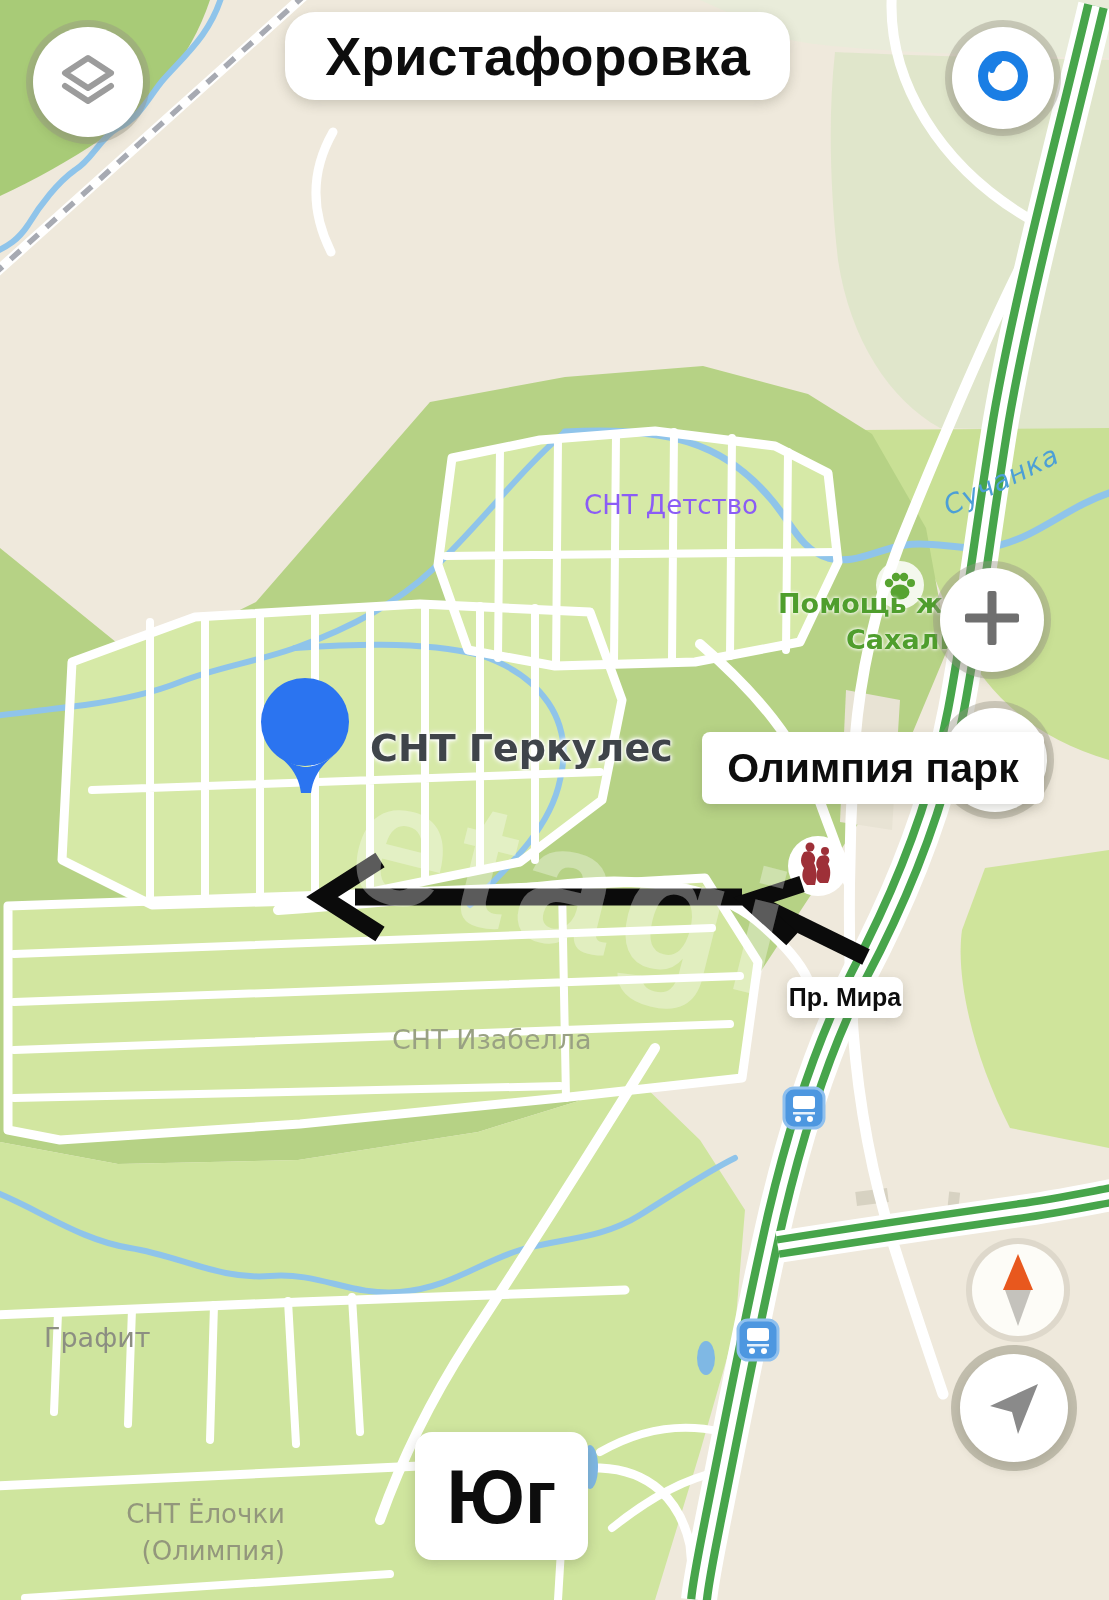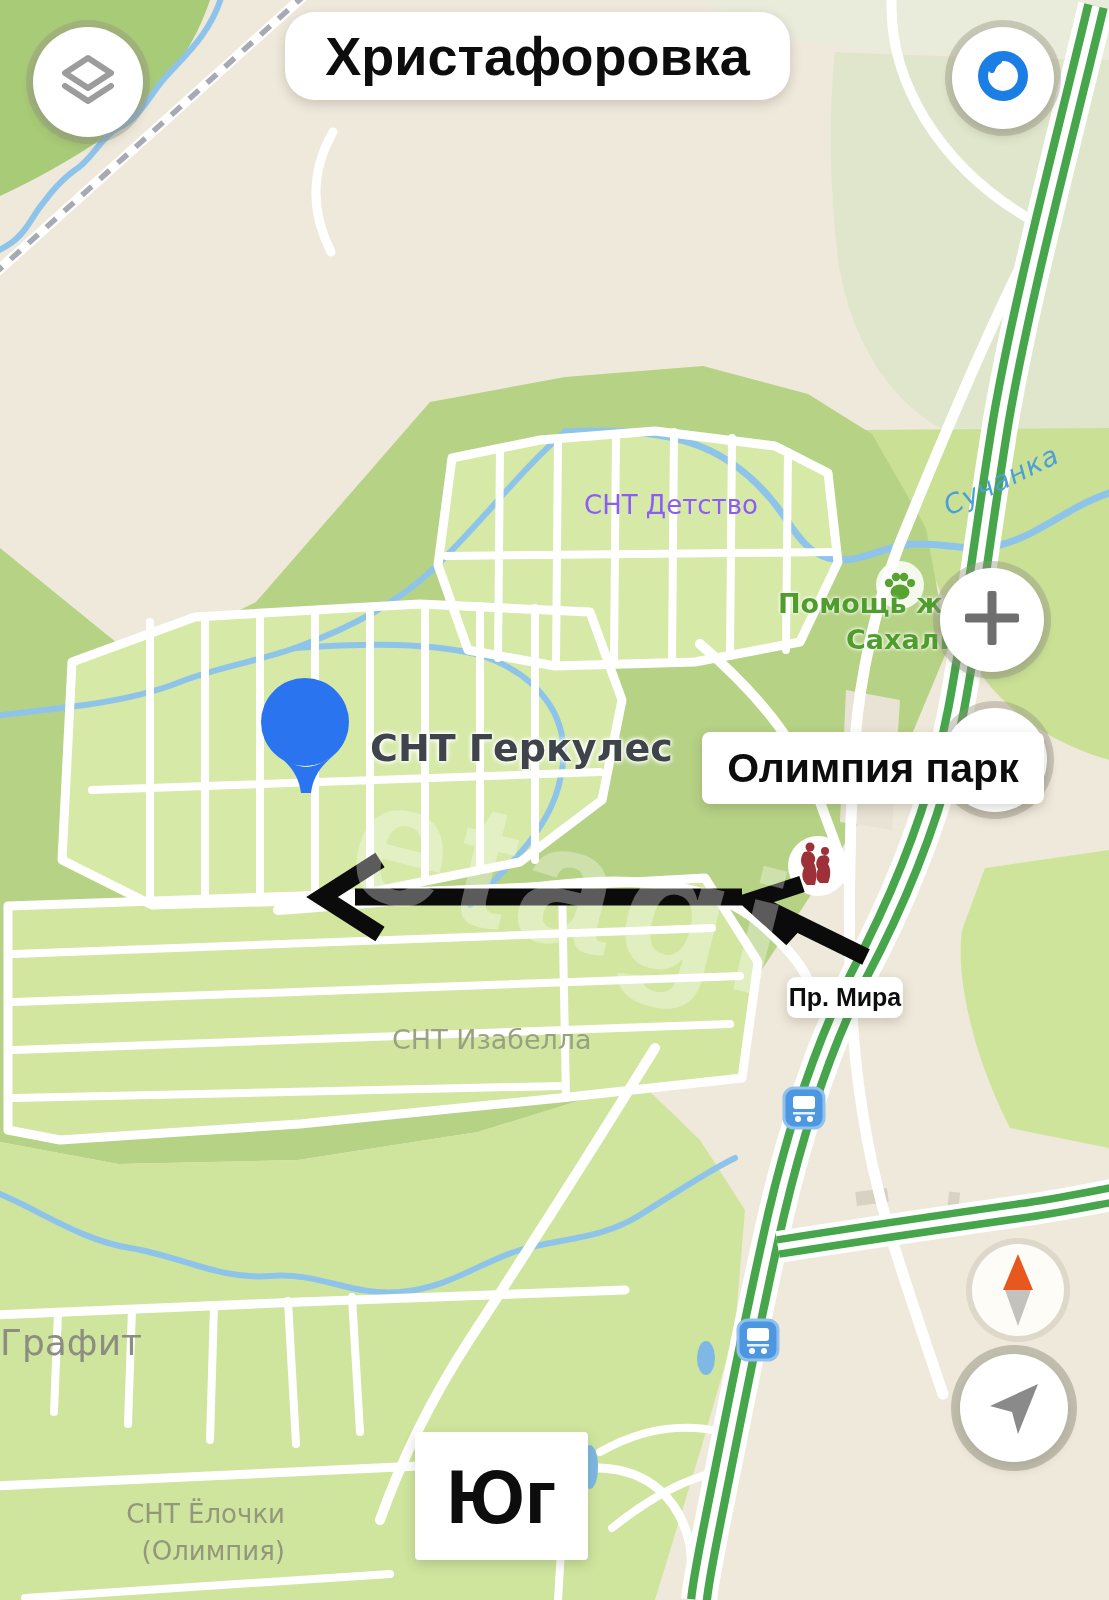--- a/index.html
+++ b/index.html
@@ -8,39 +8,39 @@
     font-family:"Liberation Sans",sans-serif;background:#EFE9DC;
   }
   .screen > svg.map{position:absolute;left:0;top:0;z-index:0;}
 
   
   .maplabel{position:absolute;z-index:2;white-space:nowrap;font-family:"DejaVu Sans",sans-serif;}
   .lbl-detstvo{left:584px;top:490px;font-size:26px;color:#8b5cf6;}
   .lbl-gerkules{left:370px;top:726px;font-size:38px;font-weight:600;color:#3F444A;
     text-shadow:0 0 3px #fff,0 0 3px #fff,0 0 5px #fff,0 0 6px #fff;}
   .lbl-izabella{left:392px;top:1024px;font-size:27px;color:#99A183;}
-  .lbl-grafit{left:0px;top:1322px;font-size:36px;color:#8C8E82;}
+  .lbl-grafit{left:0px;top:1322px;font-size:27px;color:#8C8E82;padding-left:44px;}
   .lbl-yolochki{left:95px;top:1496px;width:190px;text-align:right;font-size:26px;
     color:#93977C;line-height:1.42;white-space:normal;}
   .lbl-river{left:945px;top:492px;font-size:27px;font-style:italic;color:#4C9FD6;
     letter-spacing:1px;transform:rotate(-26deg);transform-origin:left center;}
   .lbl-poi1{left:778px;top:588px;font-size:27px;font-weight:700;color:#4F9E2D;
     text-shadow:0 0 3px #fff,0 0 4px #fff;}
   .lbl-poi2{left:846px;top:624px;font-size:27px;font-weight:700;color:#4F9E2D;
     text-shadow:0 0 3px #fff,0 0 4px #fff;}
   .watermark{position:absolute;left:380px;top:735px;z-index:1;font-size:175px;font-weight:700;
     color:rgba(255,255,255,.33);letter-spacing:8px;transform:rotate(14deg);transform-origin:left top;}
 
   
   .pill{position:absolute;background:#fff;display:flex;align-items:center;justify-content:center;
     color:#0d0d0d;font-weight:800;box-shadow:0 4px 12px rgba(70,70,50,.22);z-index:4;}
   .pill-settlement{left:285px;top:12px;width:505px;height:88px;border-radius:30px;font-size:54px;}
   .pill-park{left:702px;top:732px;width:342px;height:72px;border-radius:8px;font-size:41px;}
   .pill-street{left:787px;top:977px;width:116px;height:41px;border-radius:9px;font-size:25px;font-weight:700;text-align:right;}
-  .pill-south{left:415px;top:1432px;width:173px;height:128px;border-radius:4px;font-size:76px;}
+  .pill-south{left:415px;top:1432px;width:173px;height:128px;border-radius:17px;font-size:76px;}
 
   
   .btn{position:absolute;background:#fff;border-radius:50%;display:flex;align-items:center;justify-content:center;
     box-shadow:0 0 0 7px rgba(150,148,130,.42),0 6px 12px rgba(60,60,40,.22);z-index:5;}
   .btn-layers{left:33px;top:27px;width:110px;height:110px;}
   .btn-compass-mode{left:952px;top:27px;width:102px;height:102px;}
   .btn-zoom-in{left:940px;top:568px;width:104px;height:104px;}
   .btn-zoom-out{left:943px;top:708px;width:104px;height:104px;z-index:3;}
   .btn-compass{left:972px;top:1244px;width:92px;height:92px;box-shadow:0 0 0 6px rgba(170,168,150,.25);background:#FDFCF7;}
   .btn-locate{left:960px;top:1354px;width:108px;height:108px;box-shadow:0 0 0 9px rgba(148,146,126,.5),0 6px 12px rgba(60,60,40,.2);}

